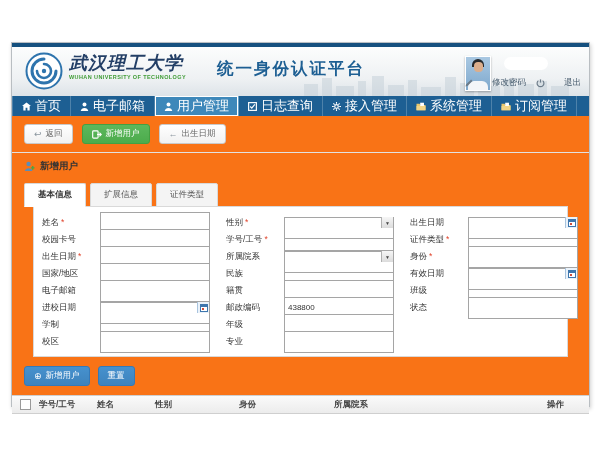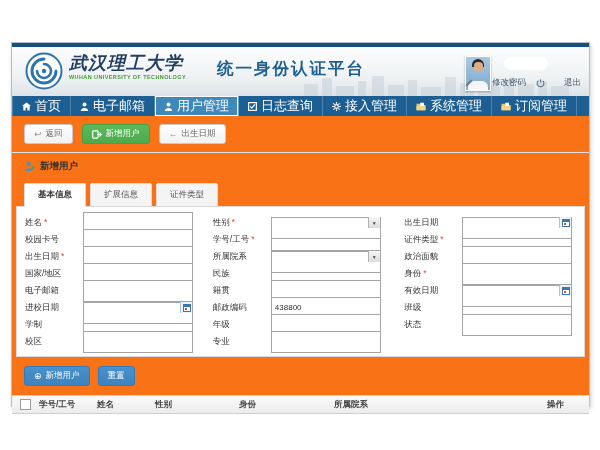--- a/index.html
+++ b/index.html
@@ -45,21 +45,21 @@
   .btn-green .glyph,.btn-blue .glyph{color:#fff;}
   
   .section-hd{border-top:1px solid #e2e2e2;padding:7px 12px 5px 12px;display:flex;align-items:center;gap:5px;}
   .section-title{font-size:9.5px;font-weight:bold;color:#333;}
   
   .tabs{display:flex;margin:4px 12px 0 12px;position:relative;z-index:2;}
   .tab{font-size:8.5px;padding:5px 13px;border:1px solid #d9d9d9;background:#f4f4f4;color:#555;
        margin-right:4px;border-radius:2px 2px 0 0;cursor:pointer;position:relative;top:1px;}
   .tab.active{background:#fff;font-weight:bold;color:#333;border-bottom:1px solid #fff;}
   
-  .panel{margin:0 4px;border:1px solid #d9d9d9;background:#fff;padding:7px 8px 6px 8px;
+  .panel{margin:0 21px;border:1px solid #d9d9d9;background:#fff;padding:7px 8px 6px 8px;
          display:grid;grid-template-columns:1fr 1.02fr 1fr;column-gap:16px;}
   .fcol{display:flex;flex-direction:column;}
   .field{display:flex;align-items:center;height:17px;}
   .flabel{width:58px;font-size:8.5px;color:#333;white-space:nowrap;}
   .req{color:#e0442c;margin-left:2px;font-size:8.5px;}
   .finput{flex:1;height:22px;max-width:110px;border:1px solid #a5a5a5;font-size:8px;padding:0 3px;
           box-sizing:border-box;font-family:inherit;background:#fff;color:#333;}
   .fwrap{position:relative;flex:1;max-width:110px;height:13px;}
   .fwrap .finput{width:100%;max-width:none;}
   .selbtn{position:absolute;right:1px;top:1px;width:11px;height:11px;background:linear-gradient(#f6f6f6,#dcdcdc);
@@ -318,24 +318,20 @@
         <span class="flabel">出生日期</span>
         <span class="fwrap"><input class="finput" value="" style=""><span class="calbtn">
                 <span class="cal"></span>
               </span></span>
       </div>
       <div class="field">
         <span class="flabel"><span>证件类型</span><span class="req">*</span></span>
         <input class="finput" value="" style="">
       </div>
       <div class="field">
-        <span class="flabel">政治面貌</span>
-        <input class="finput" value="" style="">
-      </div>
-      <div class="field">
         <span class="flabel"><span>身份</span><span class="req">*</span></span>
         <input class="finput" value="" style="">
       </div>
       <div class="field">
         <span class="flabel">有效日期</span>
         <span class="fwrap"><input class="finput" value="" style=""><span class="calbtn">
                 <span class="cal"></span>
               </span></span>
       </div>
       <div class="field">

